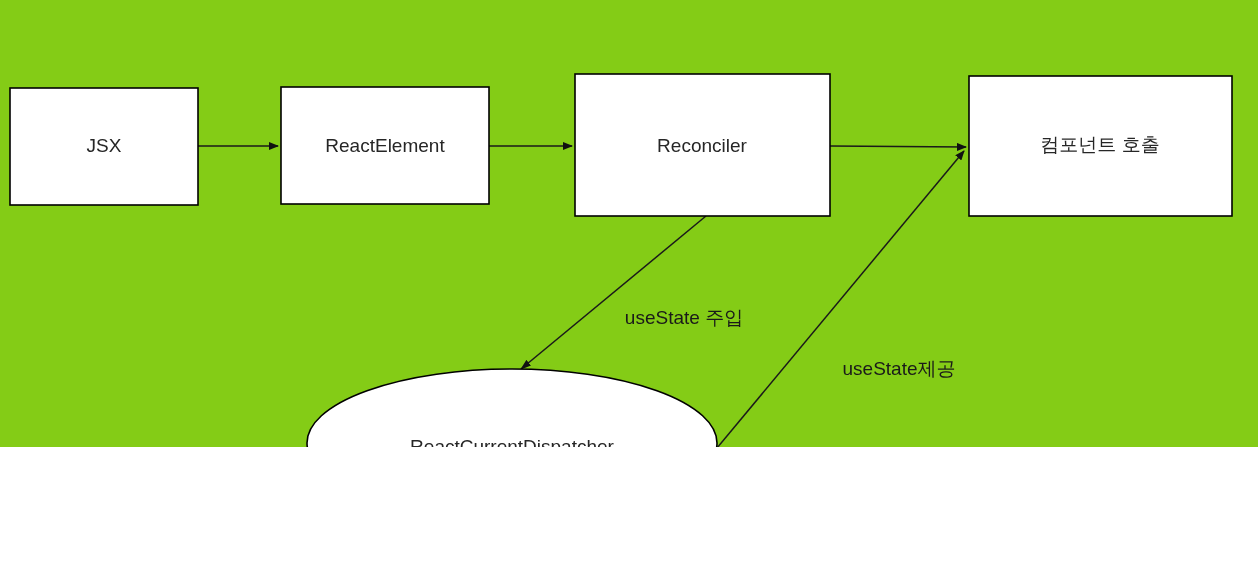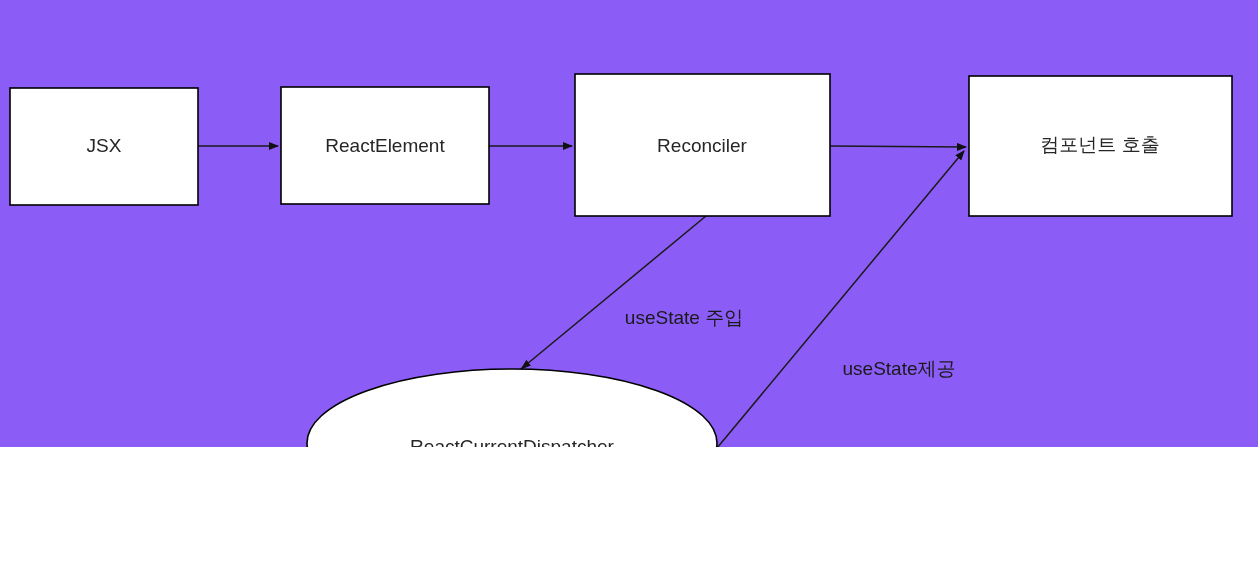--- a/index.html
+++ b/index.html
@@ -7,21 +7,21 @@
     padding: 0;
     background: #ffffff;
   }
   body {
     font-family: "Liberation Sans", "DejaVu Sans", sans-serif;
   }
   #canvas {
     position: relative;
     width: 1258px;
     height: 447px;
-    background: #8b5cf6;
+    background: #84cc16;
     overflow: hidden;
   }
   #diagram-svg {
     position: absolute;
     left: 0;
     top: 0;
     width: 1258px;
     height: 567px;
   }
   .node-shape {

